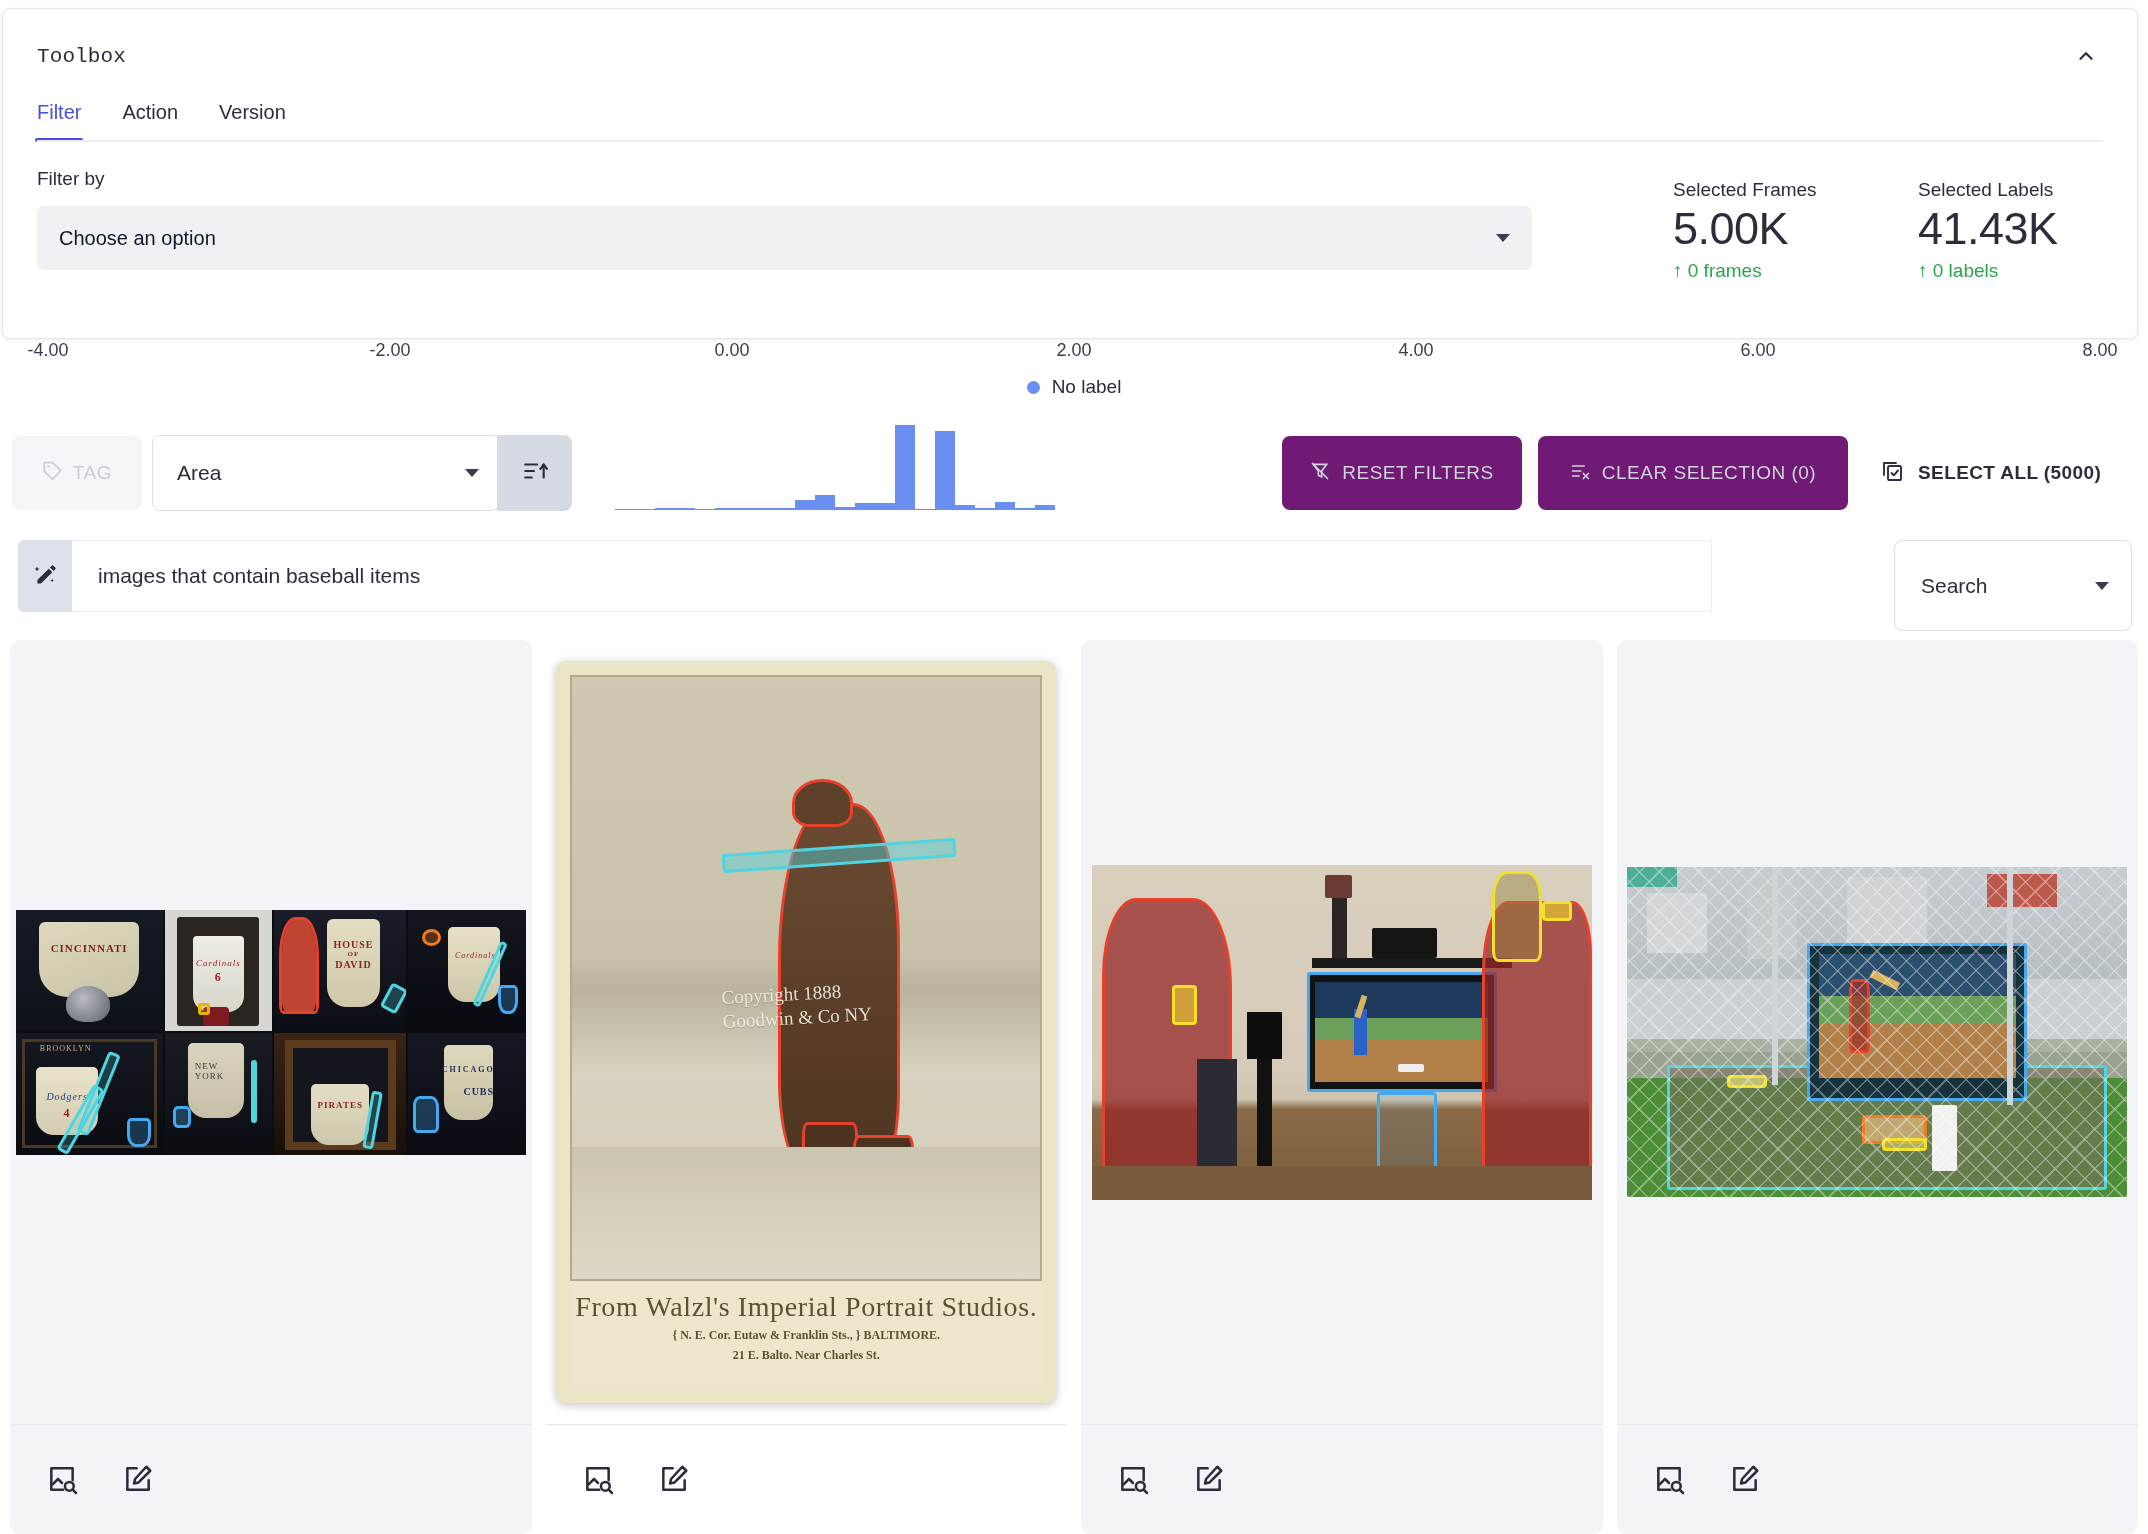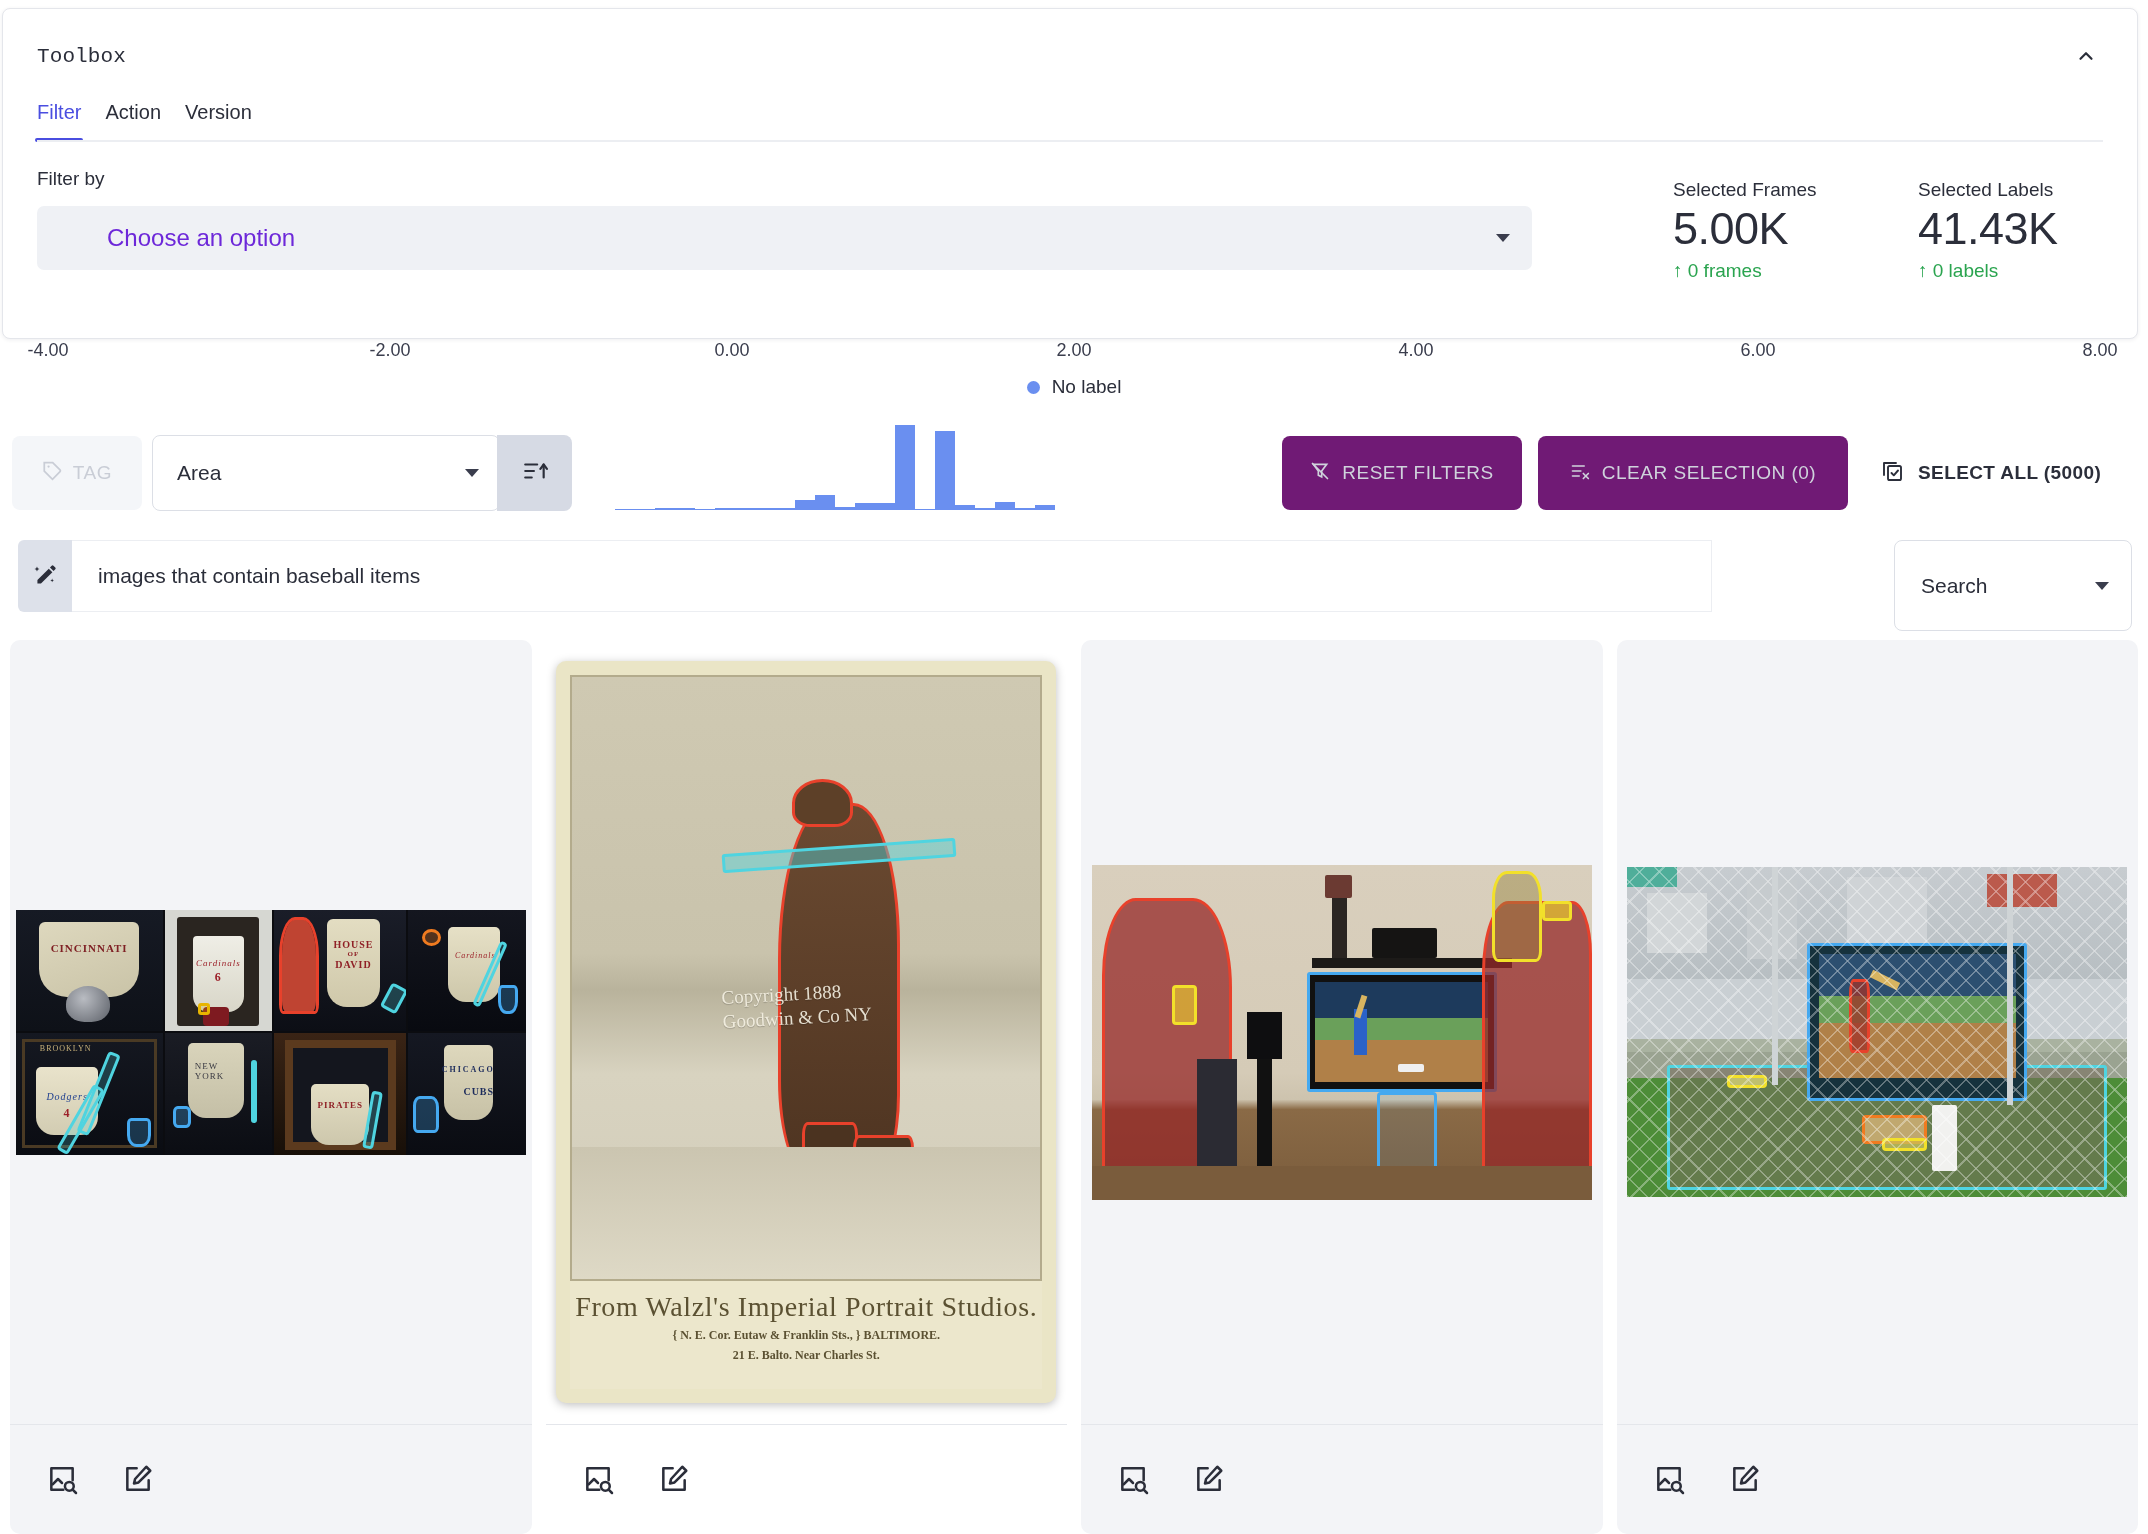--- a/index.html
+++ b/index.html
@@ -28,21 +28,21 @@
     font-family: Liberation Mono, monospace;
   }
   .toolbox-title { font-size: 21px; color: #2b2e3a; letter-spacing: .1px; }
   .chevron-btn {
     width: 34px; height: 34px; display: flex; align-items: center; justify-content: center;
     cursor: pointer; color: #2b2e3a;
   }
   .chevron-btn svg { display: block; }
 
   .tabs {
-    display: flex; gap: 24px; padding: 28px 34px 0 34px;
+    display: flex; gap: 41px; padding: 28px 34px 0 34px;
     position: relative;
   }
   .tab {
     font-size: 20px; color: #2b2e3a; padding-bottom: 18px; cursor: pointer;
     position: relative;
   }
   .tab.active { color: #4a4ee0; }
   .tab.active::after {
     content: ""; position: absolute; left: -2px; right: -2px; bottom: 0;
     height: 4px; background: #4a4ee0; border-radius: 2px;
@@ -53,21 +53,21 @@
   }
 
   .filter-area { padding: 26px 34px 0 34px; position: relative; }
   .filter-label { font-size: 19px; color: #2b2e3a; margin-bottom: 16px; }
   .filter-select {
     width: 1495px; height: 64px;
     background: #eff1f5; border: none; border-radius: 7px;
     display: flex; align-items: center; justify-content: space-between;
     padding: 0 22px; cursor: pointer;
   }
-  .filter-select .ph { font-size: 24px; color: #6d28d9; margin-left: 48px; }
+  .filter-select .ph { font-size: 20px; color: #0f172a; }
   .caret {
     width: 0; height: 0;
     border-left: 7px solid transparent;
     border-right: 7px solid transparent;
     border-top: 8px solid #3a3d4d;
   }
 
   
   .stats {
     position: absolute; right: 34px; top: 170px;

